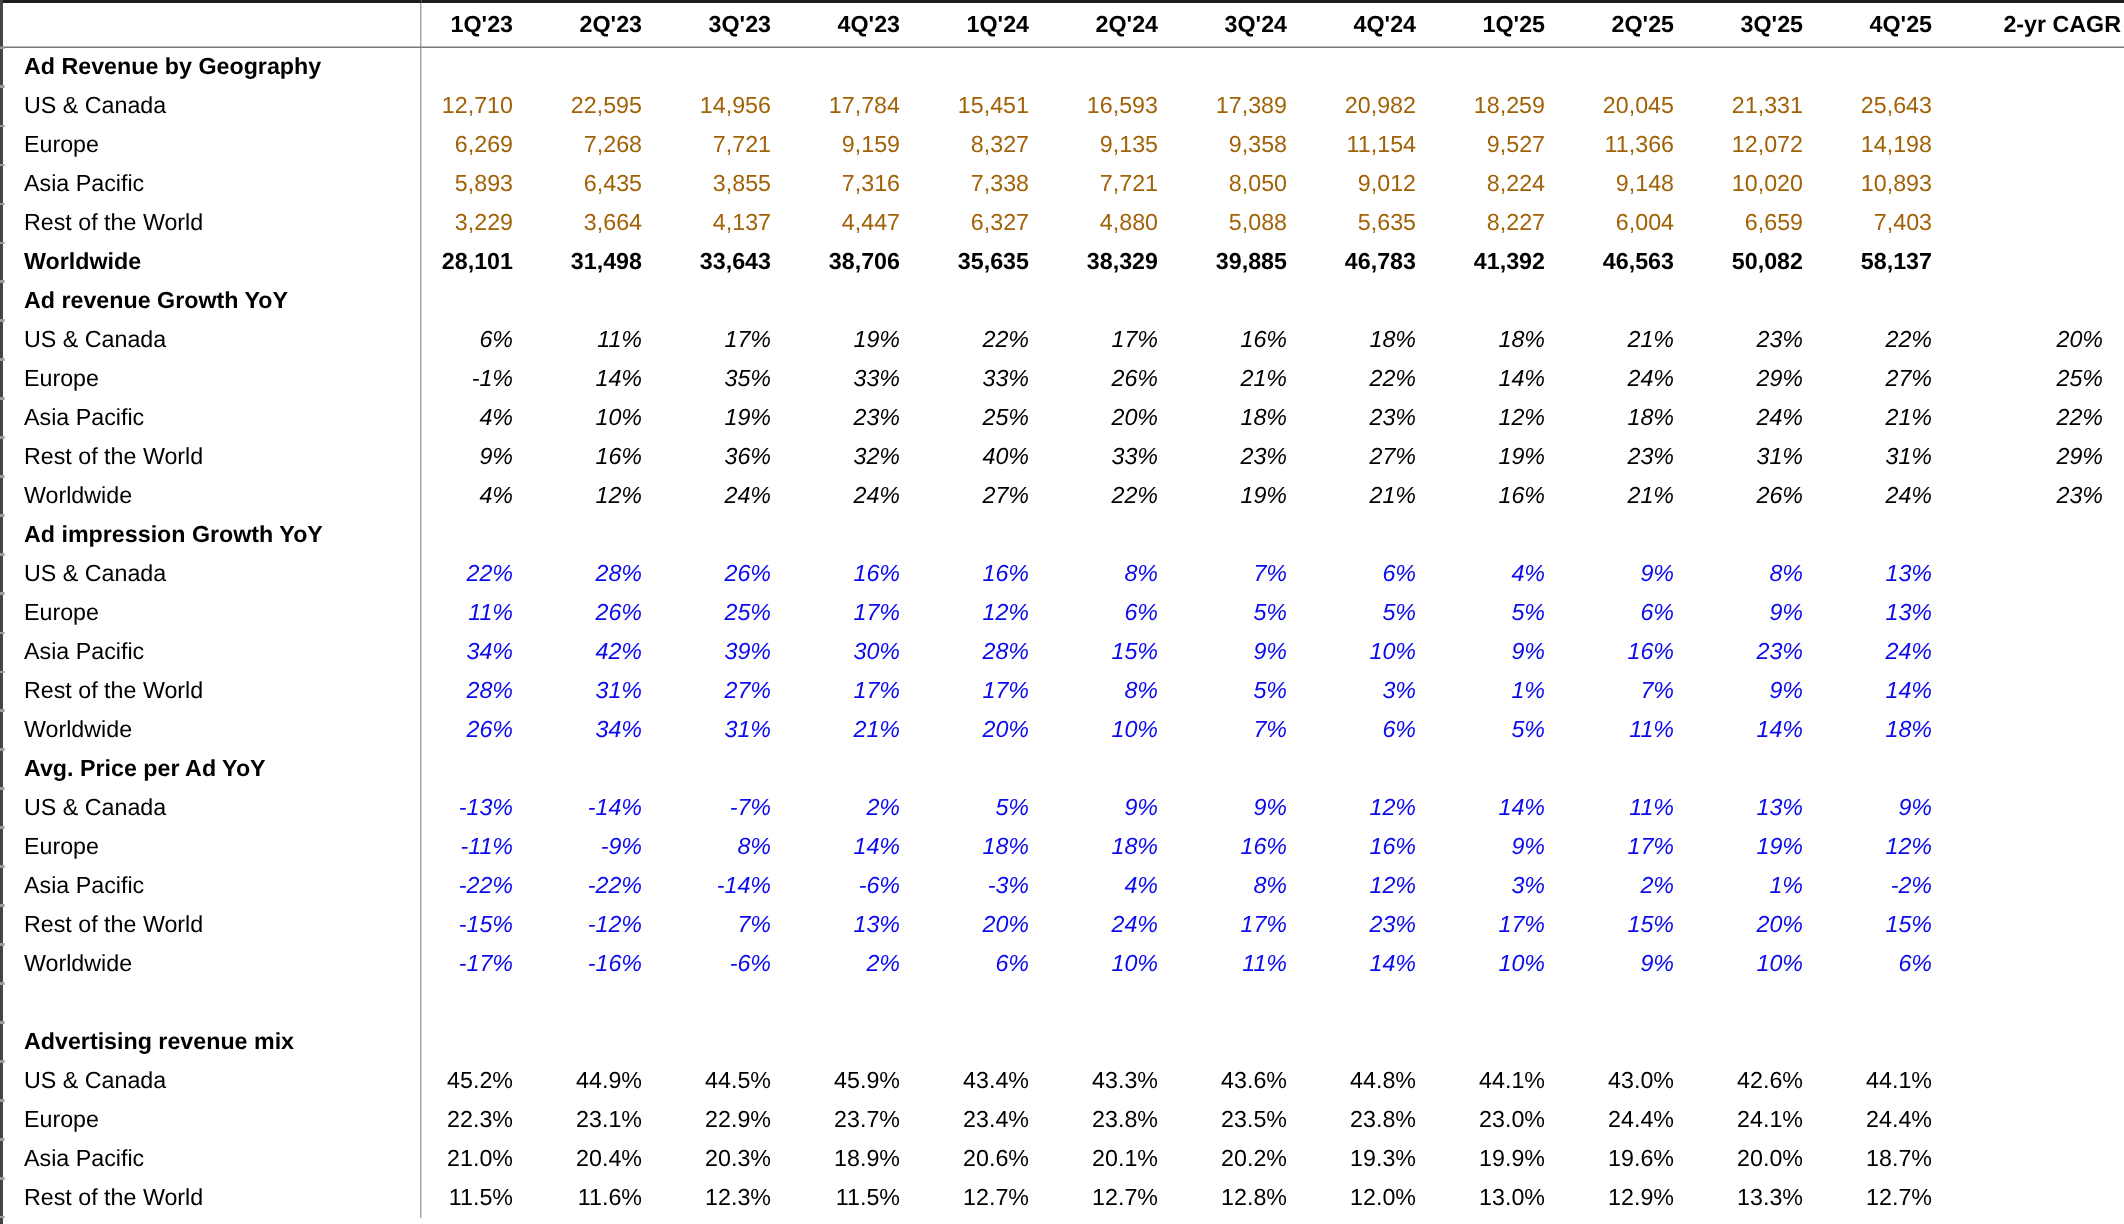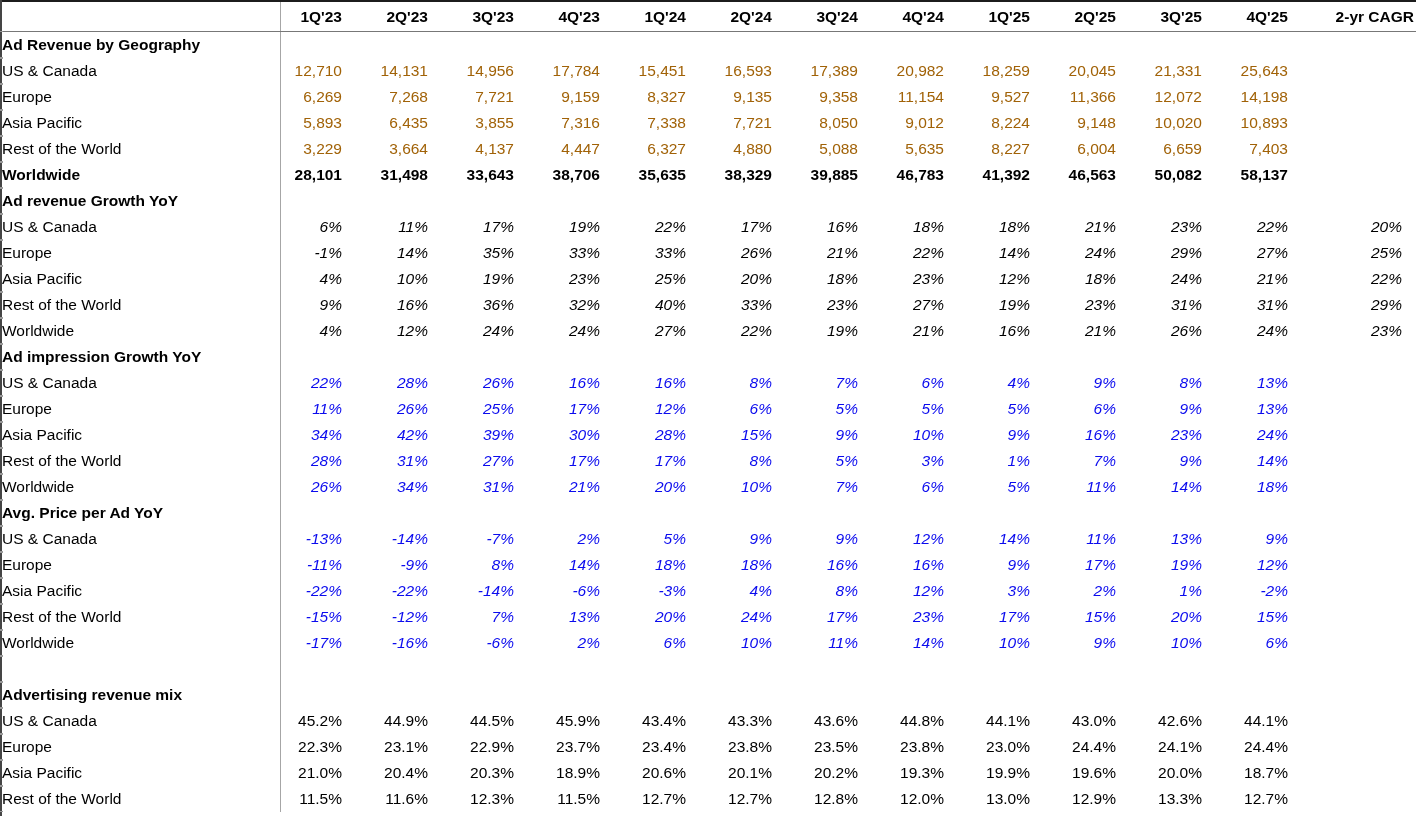--- a/index.html
+++ b/index.html
@@ -11,21 +11,21 @@
   table{border-collapse:collapse;table-layout:fixed;width:1416px;margin-left:2px;}
   col.label-col{width:278px;}
   col.q-col{width:86px;}
   col.cagr-col{width:106px;}
   th,td{padding:0;margin:0;white-space:nowrap;overflow:hidden;font-size:15.5px;color:#000;}
   thead th{height:29px;line-height:29px;font-weight:700;text-align:right;padding-right:24px;
     border-top:2px solid #1c1c1c;border-bottom:1.5px solid #777777;}
   thead th.label-head{text-align:left;padding-left:9px;}
   thead th.cagr-head{padding-right:4px;}
   tbody td{height:26px;line-height:26px;}
-  td.label-cell{text-align:left;padding-left:0;}
+  td.label-cell{text-align:left;padding-left:14px;}
   td.section-title{font-weight:700;}
   td.val{text-align:right;padding-right:24px;}
   td.cagr-cell{text-align:right;padding-right:16px;}
   
   th:first-child,td:first-child{border-right:1.5px solid #a6a6a6;}
   .c-blue{color:#a16207;}
   .c-blue-i{color:#0b0bee;font-style:italic;}
   .c-black-i{color:#000;font-style:italic;}
   .c-black{color:#000;}
   .bold{font-weight:700;}
@@ -82,21 +82,21 @@
           <td></td>
           <td></td>
           <td></td>
           <td></td>
           <td></td>
           <td></td>
         </tr>
         <tr>
           <td class="label-cell">US &amp; Canada</td>
           <td class="val c-blue">12,710</td>
-          <td class="val c-blue">14,131</td>
+          <td class="val c-blue">22,595</td>
           <td class="val c-blue">14,956</td>
           <td class="val c-blue">17,784</td>
           <td class="val c-blue">15,451</td>
           <td class="val c-blue">16,593</td>
           <td class="val c-blue">17,389</td>
           <td class="val c-blue">20,982</td>
           <td class="val c-blue">18,259</td>
           <td class="val c-blue">20,045</td>
           <td class="val c-blue">21,331</td>
           <td class="val c-blue">25,643</td>

